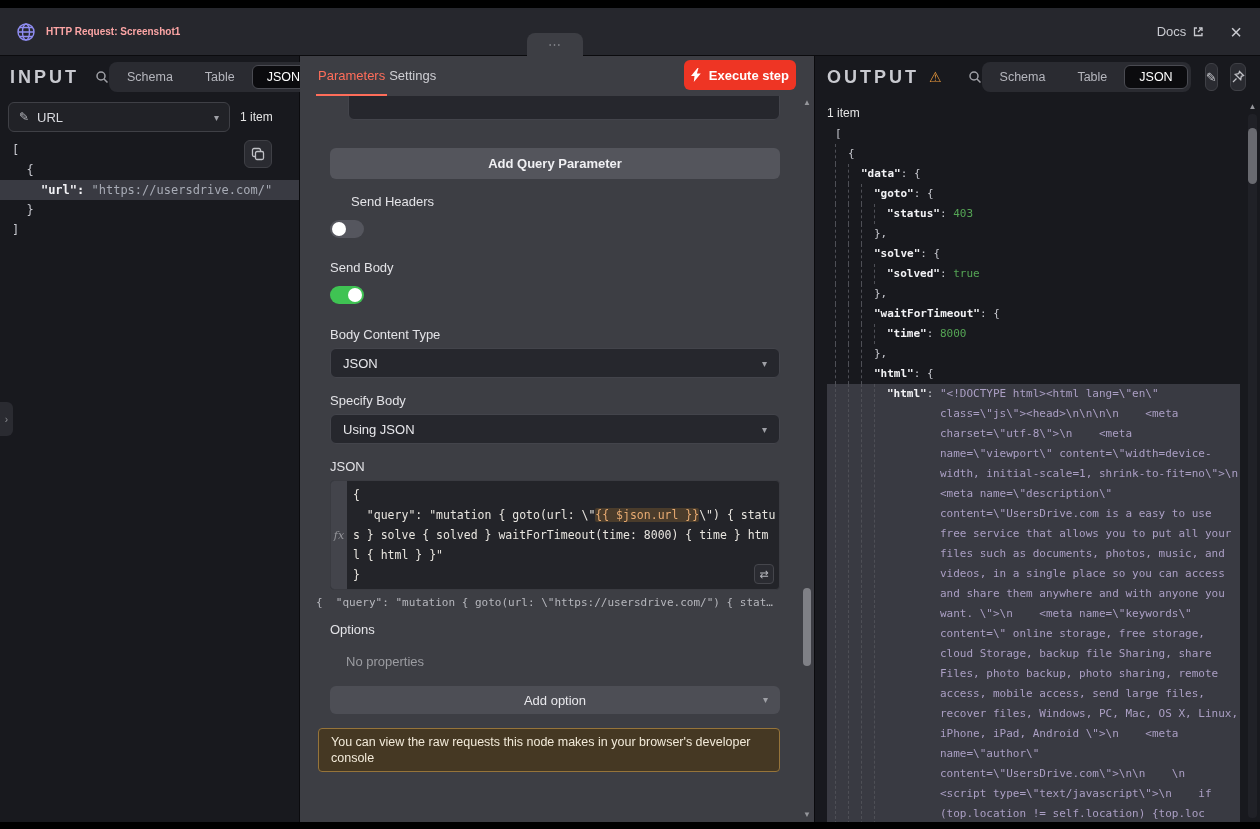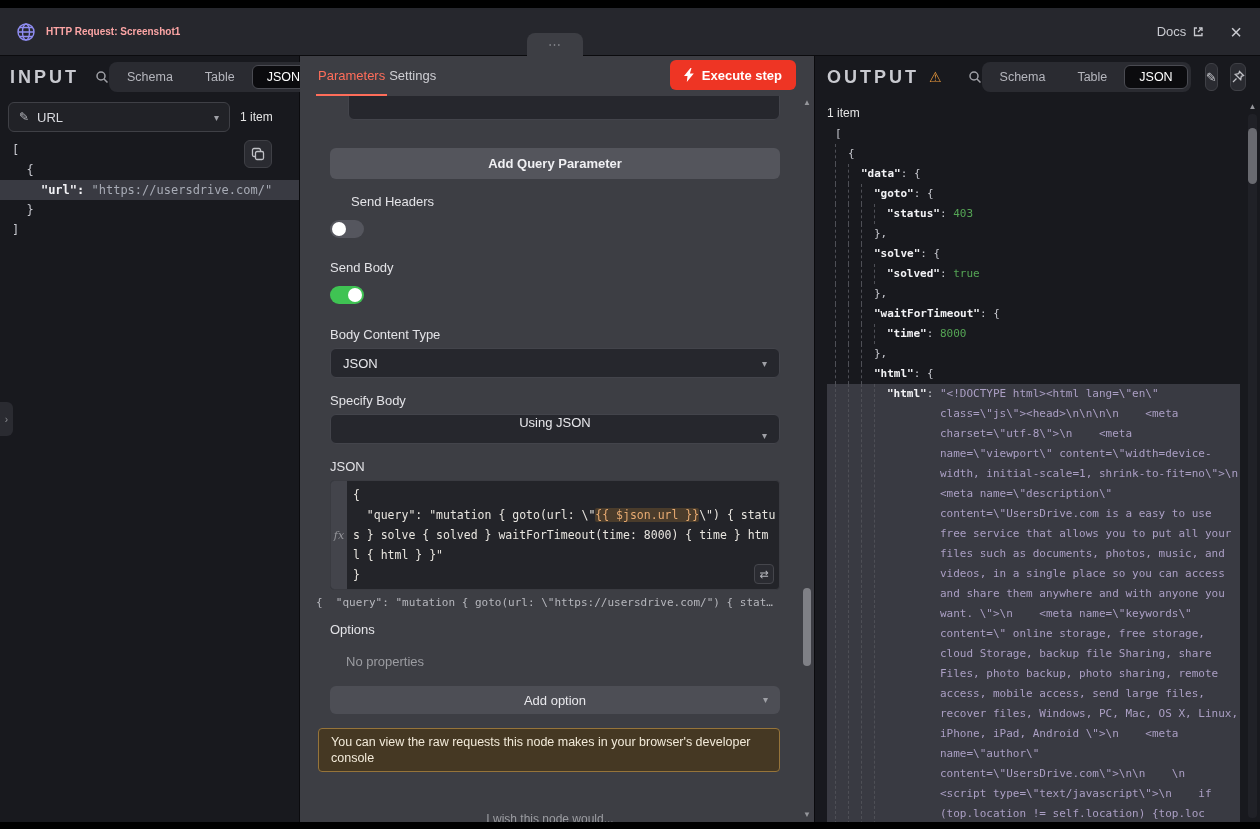--- a/index.html
+++ b/index.html
@@ -74,21 +74,21 @@
   .tok-expr { color:#e8ab72; background:#4a3c2b; border-radius:2px; }
 
   
   .ptabs { position:absolute; top:0; left:0; right:0; height:40px; display:flex; align-items:center;
     padding:0 16px; }
   .ptab { font-family:inherit; font-size:13px; background:none; border:none; color:#cfcfd4; cursor:pointer;
     height:40px; padding:0 2px; border-bottom:2px solid transparent; }
   .ptab.active { color:#ff6d5a; border-bottom-color:#ff6d5a; }
   .exec-btn { position:absolute; top:4px; right:18px; height:30px; background:#ee3524; color:#fff;
     border:none; border-radius:6px; font-family:inherit; font-size:13px; font-weight:bold;
-    display:flex; align-items:center; gap:8px; padding:0 14px; cursor:pointer; z-index:2; }
+    display:flex; align-items:center; gap:8px; padding:0 7px; cursor:pointer; z-index:2; }
 
   .mid-content { position:absolute; left:0; right:14px; top:40px; bottom:0; overflow:hidden; }
   .flabel { position:absolute; left:30px; font-size:13px; color:#e3e3e7; }
   .field { position:absolute; left:30px; width:450px; height:30px; background:#26272d;
     border:1px solid #43444b; border-radius:6px; display:flex; align-items:center; padding:0 12px;
     font-size:13px; color:#e8e8ec; cursor:pointer; }
   .field .chev { margin-left:auto; color:#9fa0a6; font-size:10px; }
   .partial-field { top:-10px; left:48px; width:432px; height:34px; }
   .block-btn { position:absolute; left:30px; width:450px; background:#54555c; border:none; border-radius:6px;
     color:#f0f0f3; font-family:inherit; font-size:13px; font-weight:bold; cursor:pointer; }
@@ -246,21 +246,21 @@
           <span class="knob"></span>
         </div>
 
       <span class="flabel" style="top:231px;">Body Content Type</span>
       <div class="field" style="top:252px;">
         <span>JSON</span>
         <span class="chev">▾</span>
       </div>
 
       <span class="flabel" style="top:297px;">Specify Body</span>
-      <div class="field" style="top:318px;flex-direction:column;">
+      <div class="field" style="top:318px;">
         <span>Using JSON</span>
         <span class="chev">▾</span>
       </div>
 
       <span class="flabel" style="top:363px;">JSON</span>
       <div class="editor">
         <div class="editor-gutter">
           <span class="fx">fx</span>
         </div>
         <div class="editor-lines">
@@ -288,21 +288,20 @@
       <span class="flabel" style="top:526px;">Options</span>
       <span class="noprops">No properties</span>
 
       <button class="block-btn addopt">
         <span>Add option</span>
         <span class="chev">▾</span>
       </button>
 
       <div class="warning-box">You can view the raw requests this node makes in your browser's developer console</div>
 
-      <div class="footer-hint">I wish this node would...</div>
     </div>
 
     <div class="mid-scroll">
       <span class="scroll-arrow" style="top:0;">▲</span>
       <div class="mid-thumb"></div>
       <span class="scroll-arrow" style="bottom:0;">▼</span>
     </div>
   </div>
 
   <div class="panel right-panel">

